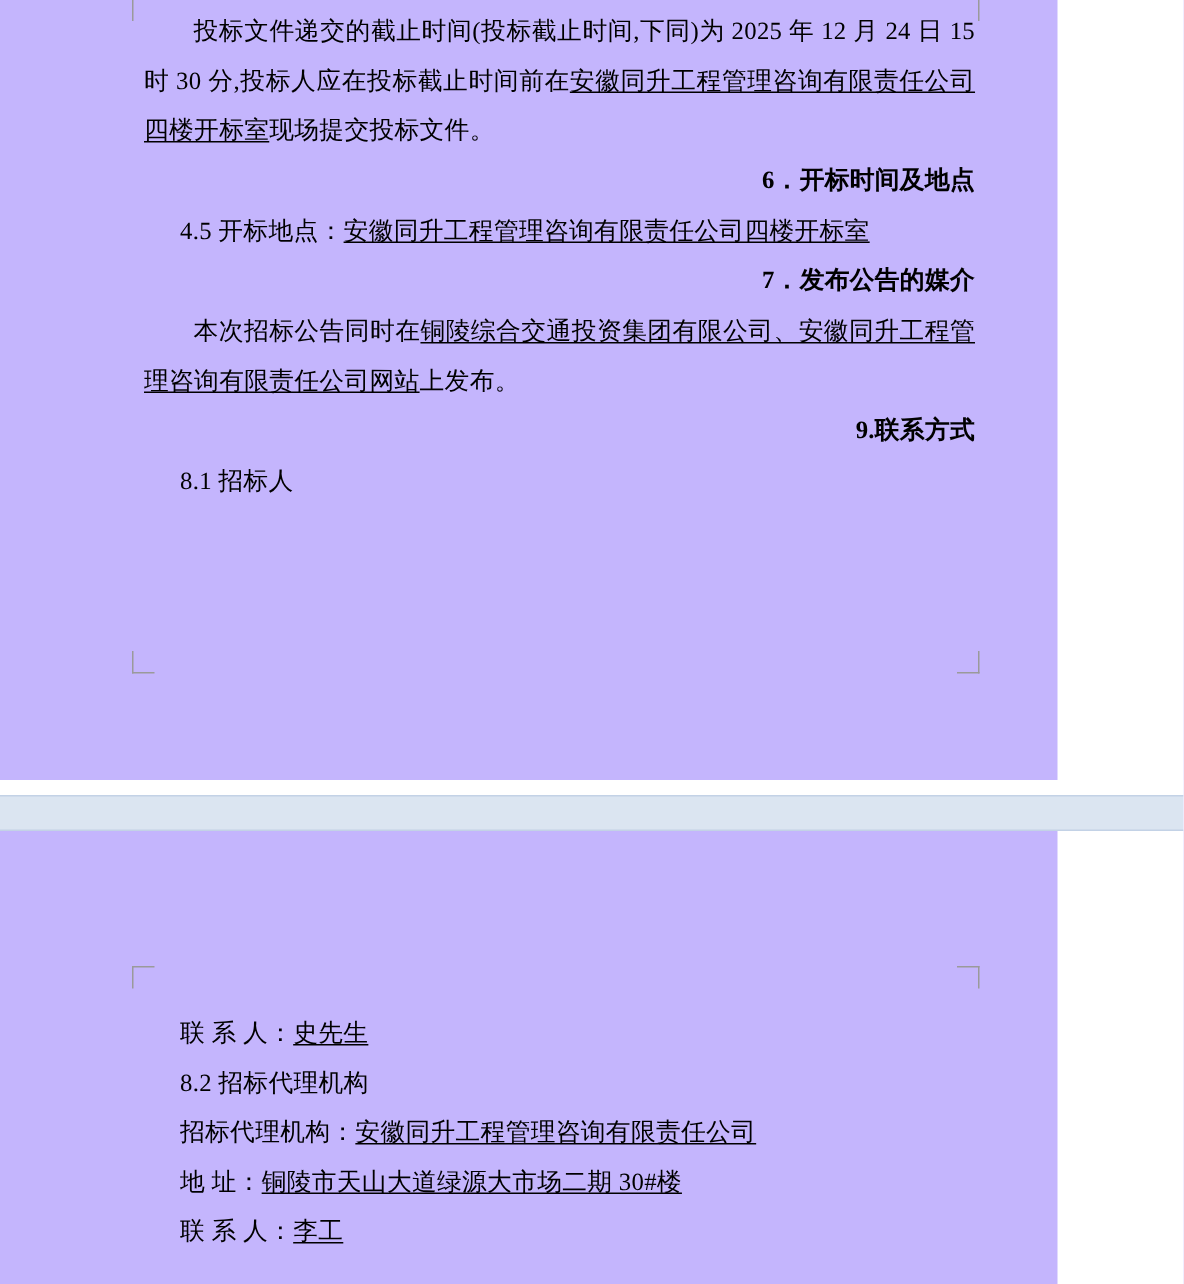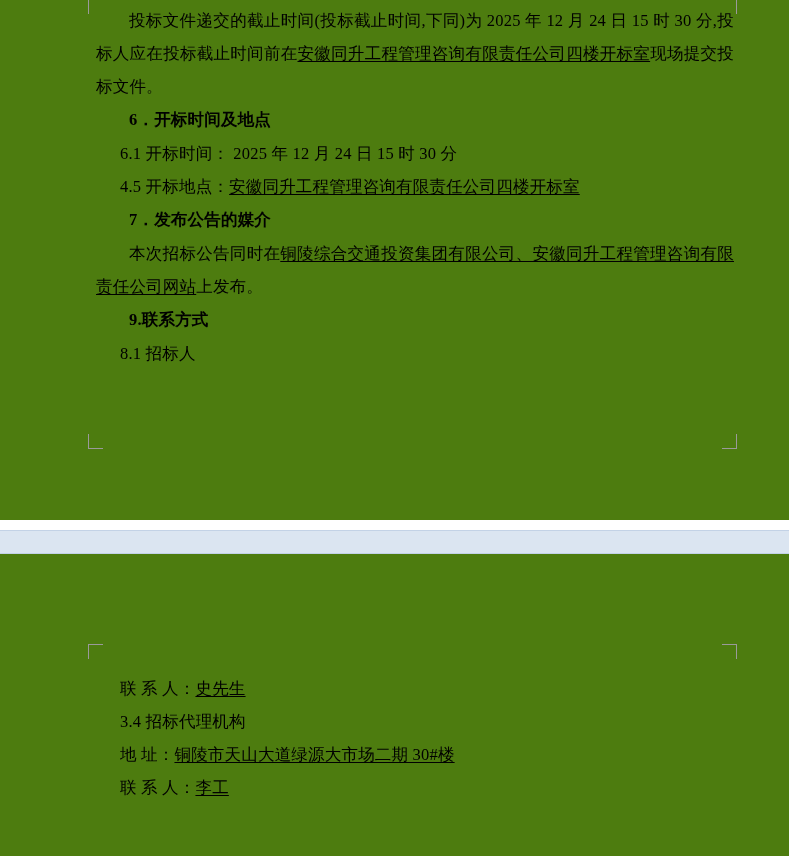--- a/index.html
+++ b/index.html
@@ -9,22 +9,22 @@
   }
   body {
     width: 789px;
     height: 856px;
     font-family: "Liberation Serif", "DejaVu Serif", serif;
     color: #000000;
     overflow: hidden;
   }
   .page {
     position: relative;
-    width: 789px;
-    background: #4d7c0f;
+    width: 705px;
+    background: #c4b5fd;
   }
   .page-1 {
     height: 520px;
   }
   .page-gap {
     height: 10px;
     background: #ffffff;
   }
   .page-sep {
     height: 22px;
@@ -67,20 +67,21 @@
     text-align: justify;
     text-justify: inter-ideograph;
     text-indent: 33px;
   }
   .heading {
     font-weight: bold;
     font-size: 16.5px;
     line-height: 34px;
     text-indent: 33px;
     white-space: nowrap;
+    text-align: right;
   }
   .indent1 {
     text-indent: 24px;
   }
   .u {
     text-decoration: underline;
     text-underline-offset: 2px;
   }
   .blank-top-2 { height: 118px; }
 </style>
@@ -92,21 +93,20 @@
   <div class="crop tr" style="right:52px; top:-1px;"></div>
   <div class="crop bl" style="left:88px; top:434px;"></div>
   <div class="crop br" style="right:52px; top:434px;"></div>
 
   <div class="content" style="padding-top:4px;">
 
     <p class="para"><span>投标文件递交的截止时间(投标截止时间,下同)为 2025 年 12 月 24 日 15 时 30 分,投标人应在投标截止时间前在</span><span class="u">安徽同升工程管理咨询有限责任公司四楼开标室</span><span>现场提交投标文件。</span></p>
 
     <p class="heading">6．开标时间及地点</p>
 
-    <p class="indent1"><span>6.1 开标时间： 2025 年 12 月 24 日 15 时 30 分</span></p>
 
     <p class="indent1"><span>4.5 开标地点：</span><span class="u">安徽同升工程管理咨询有限责任公司四楼开标室</span></p>
 
     <p class="heading">7．发布公告的媒介</p>
 
     <p class="para-2"><span>本次招标公告同时在</span><span class="u">铜陵综合交通投资集团有限公司、安徽同升工程管理咨询有限责任公司网站</span><span>上发布。</span></p>
 
     <p class="heading">9.联系方式</p>
 
     <p class="indent1"><span>8.1 招标人</span></p>
@@ -123,21 +123,22 @@
   <div class="crop tl" style="left:88px; top:90px;"></div>
   <div class="crop tr" style="right:52px; top:90px;"></div>
 
   <div class="content blank-top-2"></div>
 
   <div class="content">
 
     <p class="indent1"><span>联 系 人：</span><span class="u">史先生</span></p>
 
 
-    <p class="indent1"><span>3.4 招标代理机构</span></p>
+    <p class="indent1"><span>8.2 招标代理机构</span></p>
 
+    <p class="indent1"><span>招标代理机构：</span><span class="u">安徽同升工程管理咨询有限责任公司</span></p>
 
     <p class="indent1"><span>地    址：</span><span class="u">铜陵市天山大道绿源大市场二期 30#楼</span></p>
 
     <p class="indent1"><span>联 系 人：</span><span class="u">李工</span></p>
 
   </div>
 </div>
 
 </body></html>

